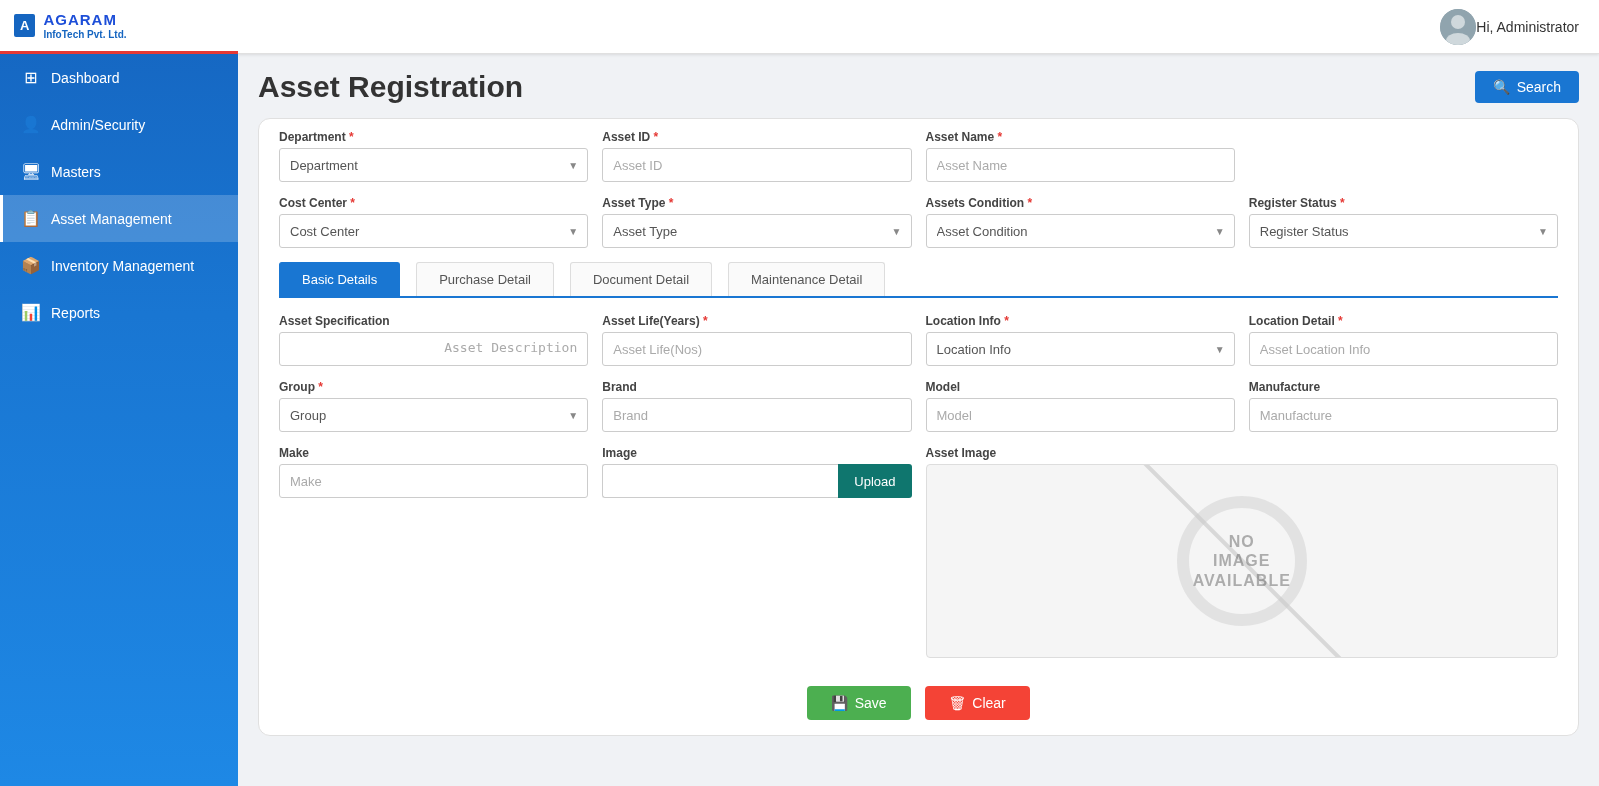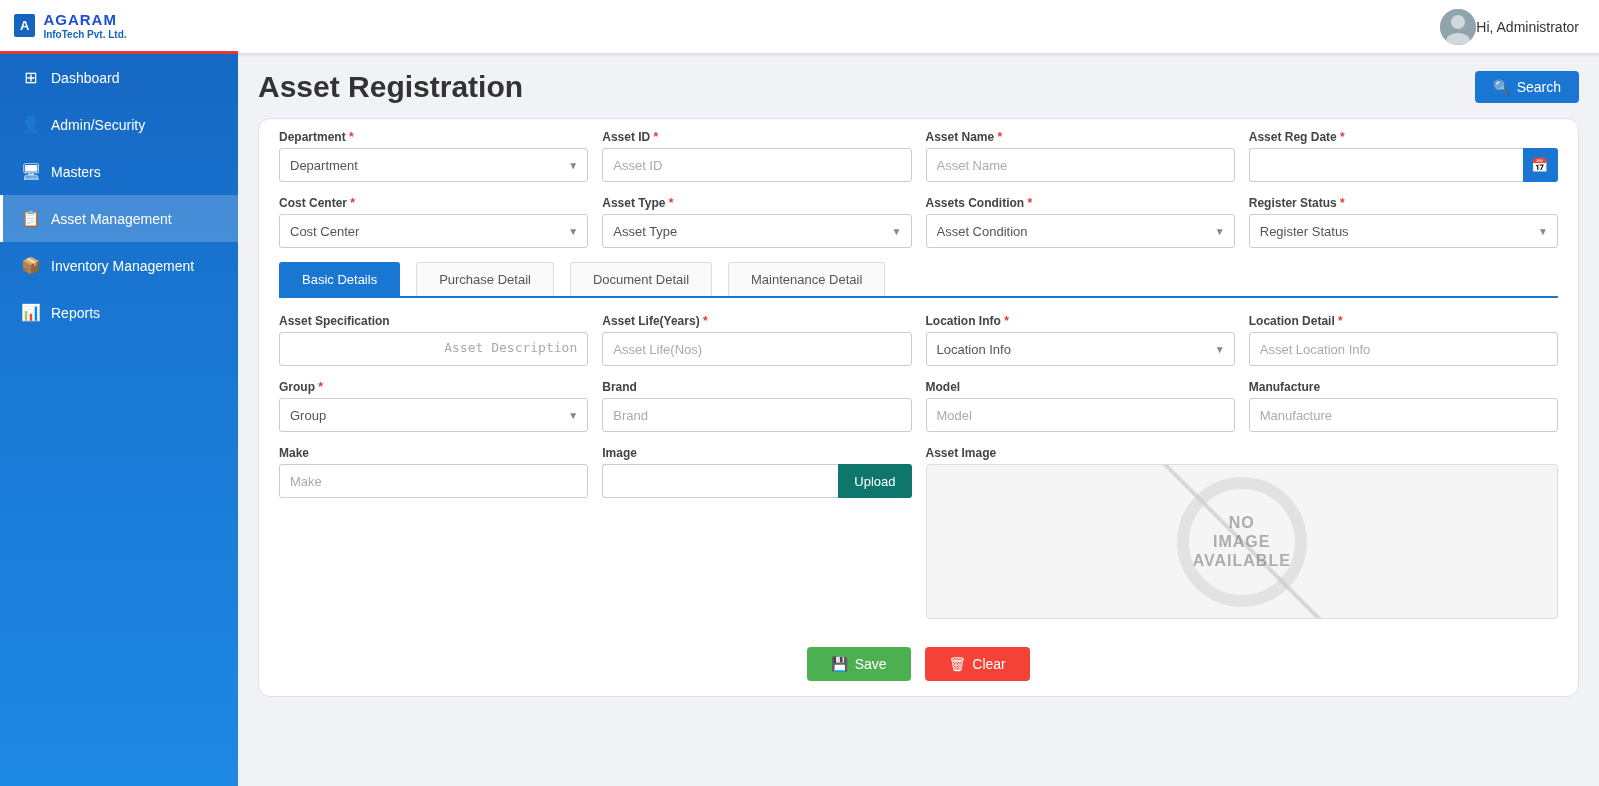--- a/index.html
+++ b/index.html
@@ -261,21 +261,21 @@
       font-size: 13px;
       cursor: pointer;
       height: 34px;
     }
 
     .no-image-box {
       background: #f5f5f5;
       border: 1px solid #ddd;
       border-radius: 4px;
       width: 100%;
-      height: 155px;
+      height: 194px;
       display: flex;
       align-items: center;
       justify-content: center;
       position: relative;
       overflow: hidden;
       grid-column: span 1;
     }
     .no-image-circle {
       width: 130px;
       height: 130px;
@@ -416,29 +416,20 @@
           <label class="form-label">
             <span>Asset ID</span><span class="required"> *</span>
           </label>
           <input class="form-input" type="text" placeholder="Asset ID" style="">
         </div>
         <div class="form-group">
           <label class="form-label">
             <span>Asset Name</span><span class="required"> *</span>
           </label>
           <input class="form-input" type="text" placeholder="Asset Name" style="">
-        </div>
-        <div class="form-group">
-          <label class="form-label">
-            <span>Asset Reg Date</span><span class="required"> *</span>
-          </label>
-          <div class="date-input-wrap">
-            <input class="form-input" type="text" style="">
-            <button class="cal-btn">📅</button>
-          </div>
         </div>
       </div>
 
       <div class="form-row">
         <div class="form-group">
           <label class="form-label">
             <span>Cost Center</span><span class="required"> *</span>
           </label>
           <div class="select-wrapper">
             <select class="form-select">

